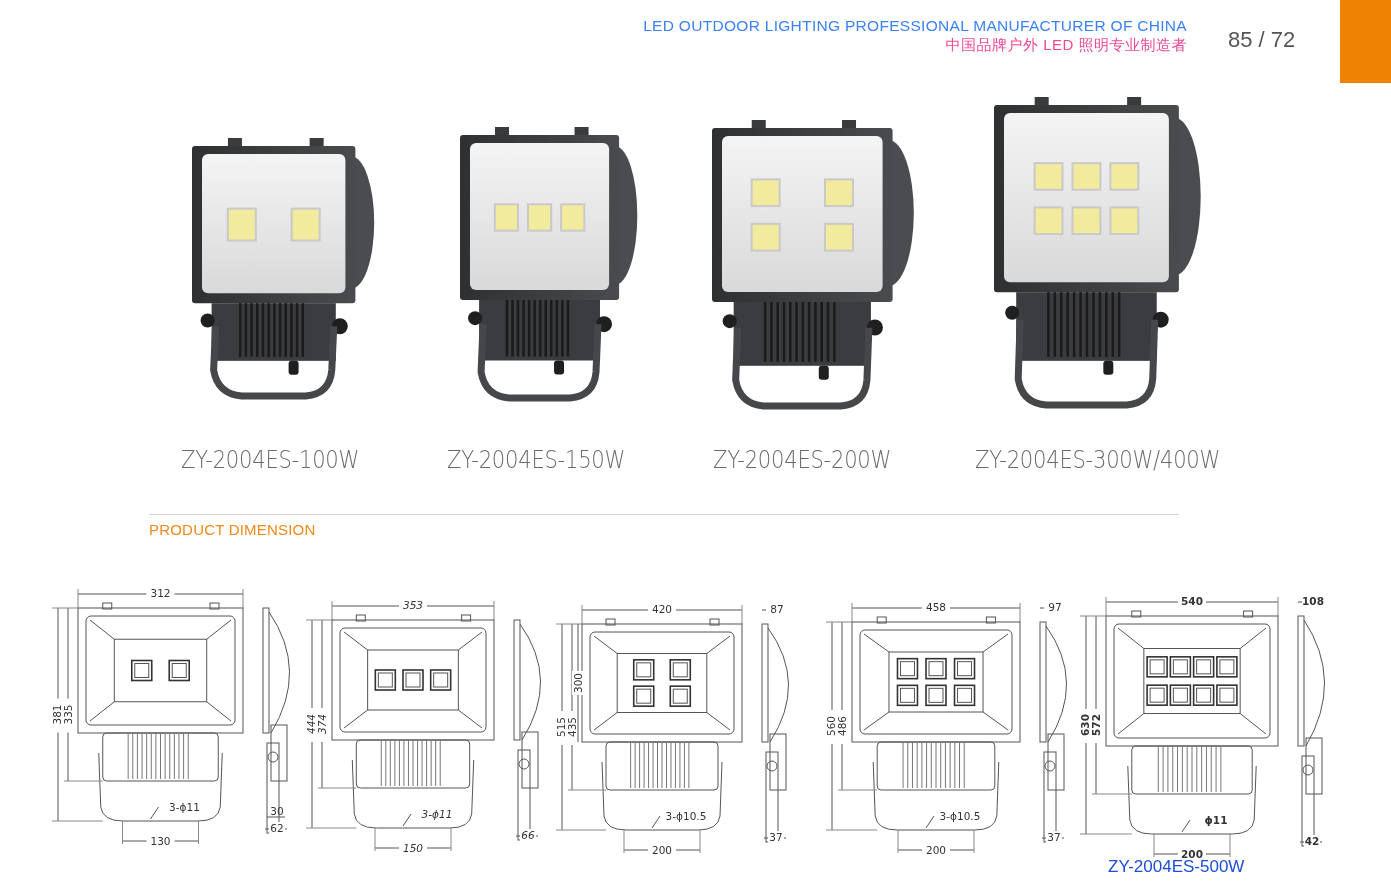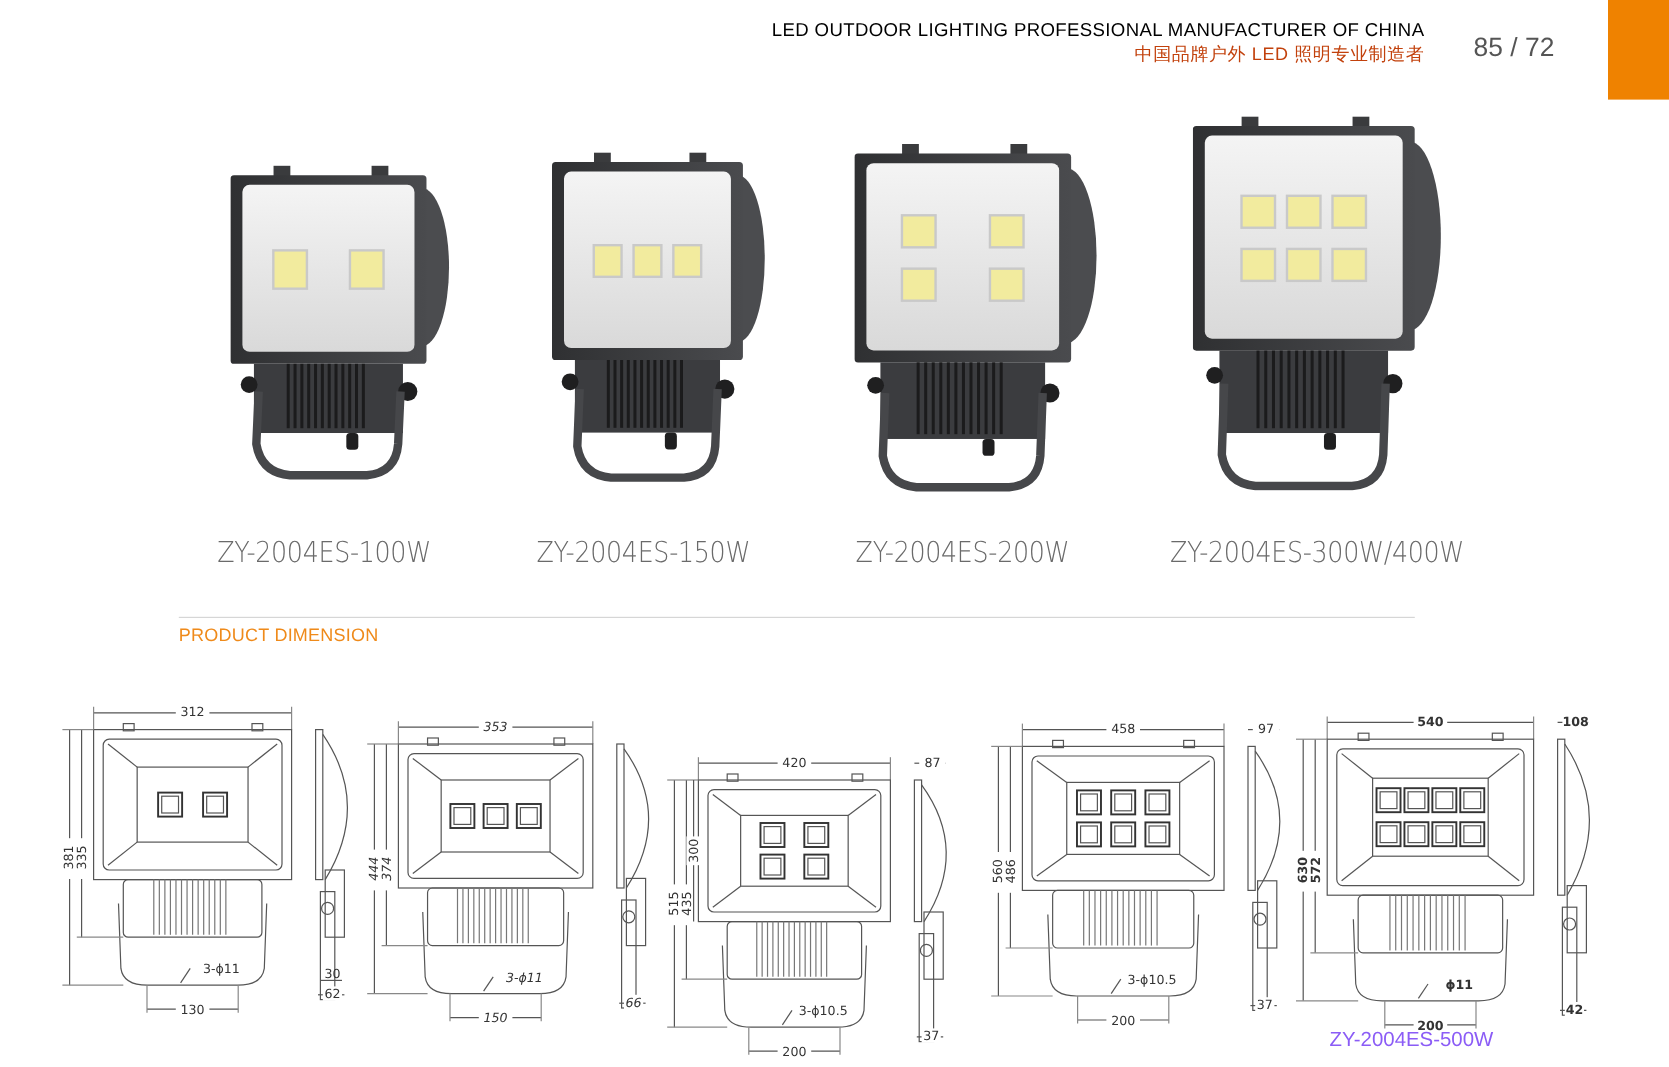--- a/index.html
+++ b/index.html
@@ -3,26 +3,26 @@
 <meta charset="utf-8">
 <style>
   html, body { margin: 0; padding: 0; }
   body {
     width: 1391px; height: 889px; position: relative; overflow: hidden;
     background: #ffffff; font-family: "Liberation Sans", "DejaVu Sans", sans-serif;
     color: #555;
   }
   .header-en {
     position: absolute; right: 204px; top: 17px;
-    font-size: 15.5px; letter-spacing: 0.3px; color: #000000; font-weight: 300;
+    font-size: 15.5px; letter-spacing: 0.3px; color: #3b82f6; font-weight: 300;
     text-align: right; white-space: nowrap;
   }
   .header-cn {
     position: absolute; right: 204px; top: 36px;
-    font-size: 15px; color: #c2410c; text-align: right; white-space: nowrap;
+    font-size: 15px; color: #ec4899; text-align: right; white-space: nowrap;
     letter-spacing: 0.5px;
   }
   .page-num {
     position: absolute; left: 1228px; top: 27px;
     font-size: 22px; color: #555; white-space: nowrap;
   }
   .orange-tab {
     position: absolute; left: 1340px; top: 0; width: 51px; height: 83px;
     background: #ef8200;
   }
@@ -40,21 +40,21 @@
   }
   .section-title {
     position: absolute; left: 149px; top: 521px;
     font-size: 15px; color: #ef8a1a; letter-spacing: 0.2px; white-space: nowrap;
   }
   .drawing { position: absolute; }
   .drawing svg { overflow: visible; }
   .dim-text { font-family: "DejaVu Sans", sans-serif; font-size: 10.5px; fill: #333; }
   .footer-model {
     position: absolute; left: 1108px; top: 857px;
-    font-size: 17px; color: #8b5cf6; white-space: nowrap;
+    font-size: 17px; color: #1d4ed8; white-space: nowrap;
   }
 </style>
 </head>
 <body>
 
 <div class="header-en">LED OUTDOOR LIGHTING PROFESSIONAL MANUFACTURER OF CHINA</div>
 <div class="header-cn">中国品牌户外 LED 照明专业制造者</div>
 <div class="page-num">85 / 72</div>
 <div class="orange-tab"></div>
 
@@ -351,21 +351,21 @@
         <text x="115" y="254" class="dim-text" text-anchor="middle">150</text>
         <rect x="216" y="22" width="6" height="120" fill="none" stroke="#555" stroke-width="1"></rect>
         <path d="M 222 26 Q 262 82 224 142" fill="none" stroke="#555" stroke-width="1"></path>
         <rect x="224" y="134" width="16" height="56" fill="none" stroke="#555" stroke-width="1"></rect>
         <rect x="220" y="152" width="12" height="90" fill="none" stroke="#555" stroke-width="1"></rect>
         <circle cx="226" cy="166" r="5" fill="none" stroke="#555" stroke-width="1"></circle>
         <line x1="218" y1="238" x2="240" y2="238" stroke="#555"></line>
         <rect x="222" y="231" width="16" height="12" fill="#fff"></rect>
         <text x="230" y="241" class="dim-text" text-anchor="middle">66</text>
       </svg></div>
-    <div class="drawing" style="left: 548px; top: 628px;"><svg width="280" height="250">
+    <div class="drawing" style="left: 548px; top: 602px;"><svg width="280" height="250">
         <line x1="34" y1="8" x2="194" y2="8" stroke="#555"></line>
         <line x1="34" y1="3" x2="34" y2="22" stroke="#888"></line>
         <line x1="194" y1="3" x2="194" y2="22" stroke="#888"></line>
         <rect x="100" y="1" width="28" height="12" fill="#fff"></rect>
         <text x="114" y="11" class="dim-text" text-anchor="middle">420</text>
         <rect x="34" y="22" width="160" height="118" fill="none" stroke="#555" stroke-width="1"></rect>
         <rect x="42" y="30" width="144" height="102" rx="5" fill="none" stroke="#555" stroke-width="1"></rect>
         <rect x="69.2" y="51.5" width="89.60000000000001" height="59" fill="none" stroke="#555" stroke-width="1"></rect>
         <line x1="46" y1="34" x2="69.2" y2="51.5" fill="none" stroke="#555" stroke-width="1"></line>
         <line x1="182" y1="34" x2="158.8" y2="51.5" fill="none" stroke="#555" stroke-width="1"></line>

